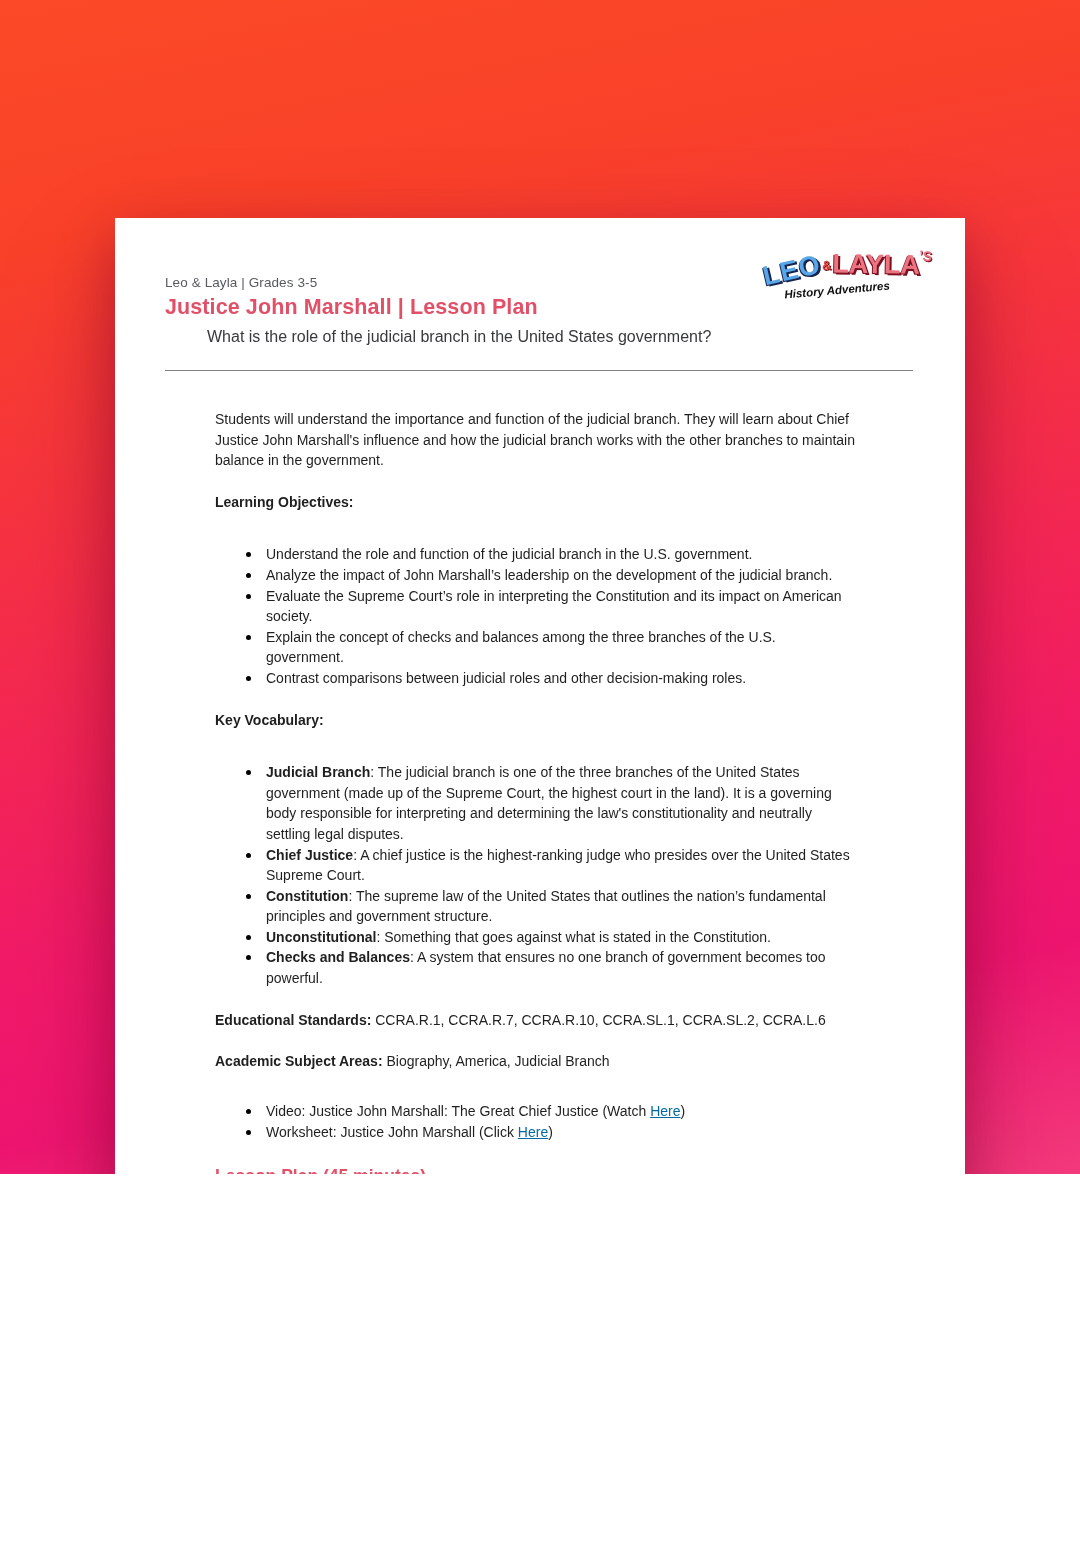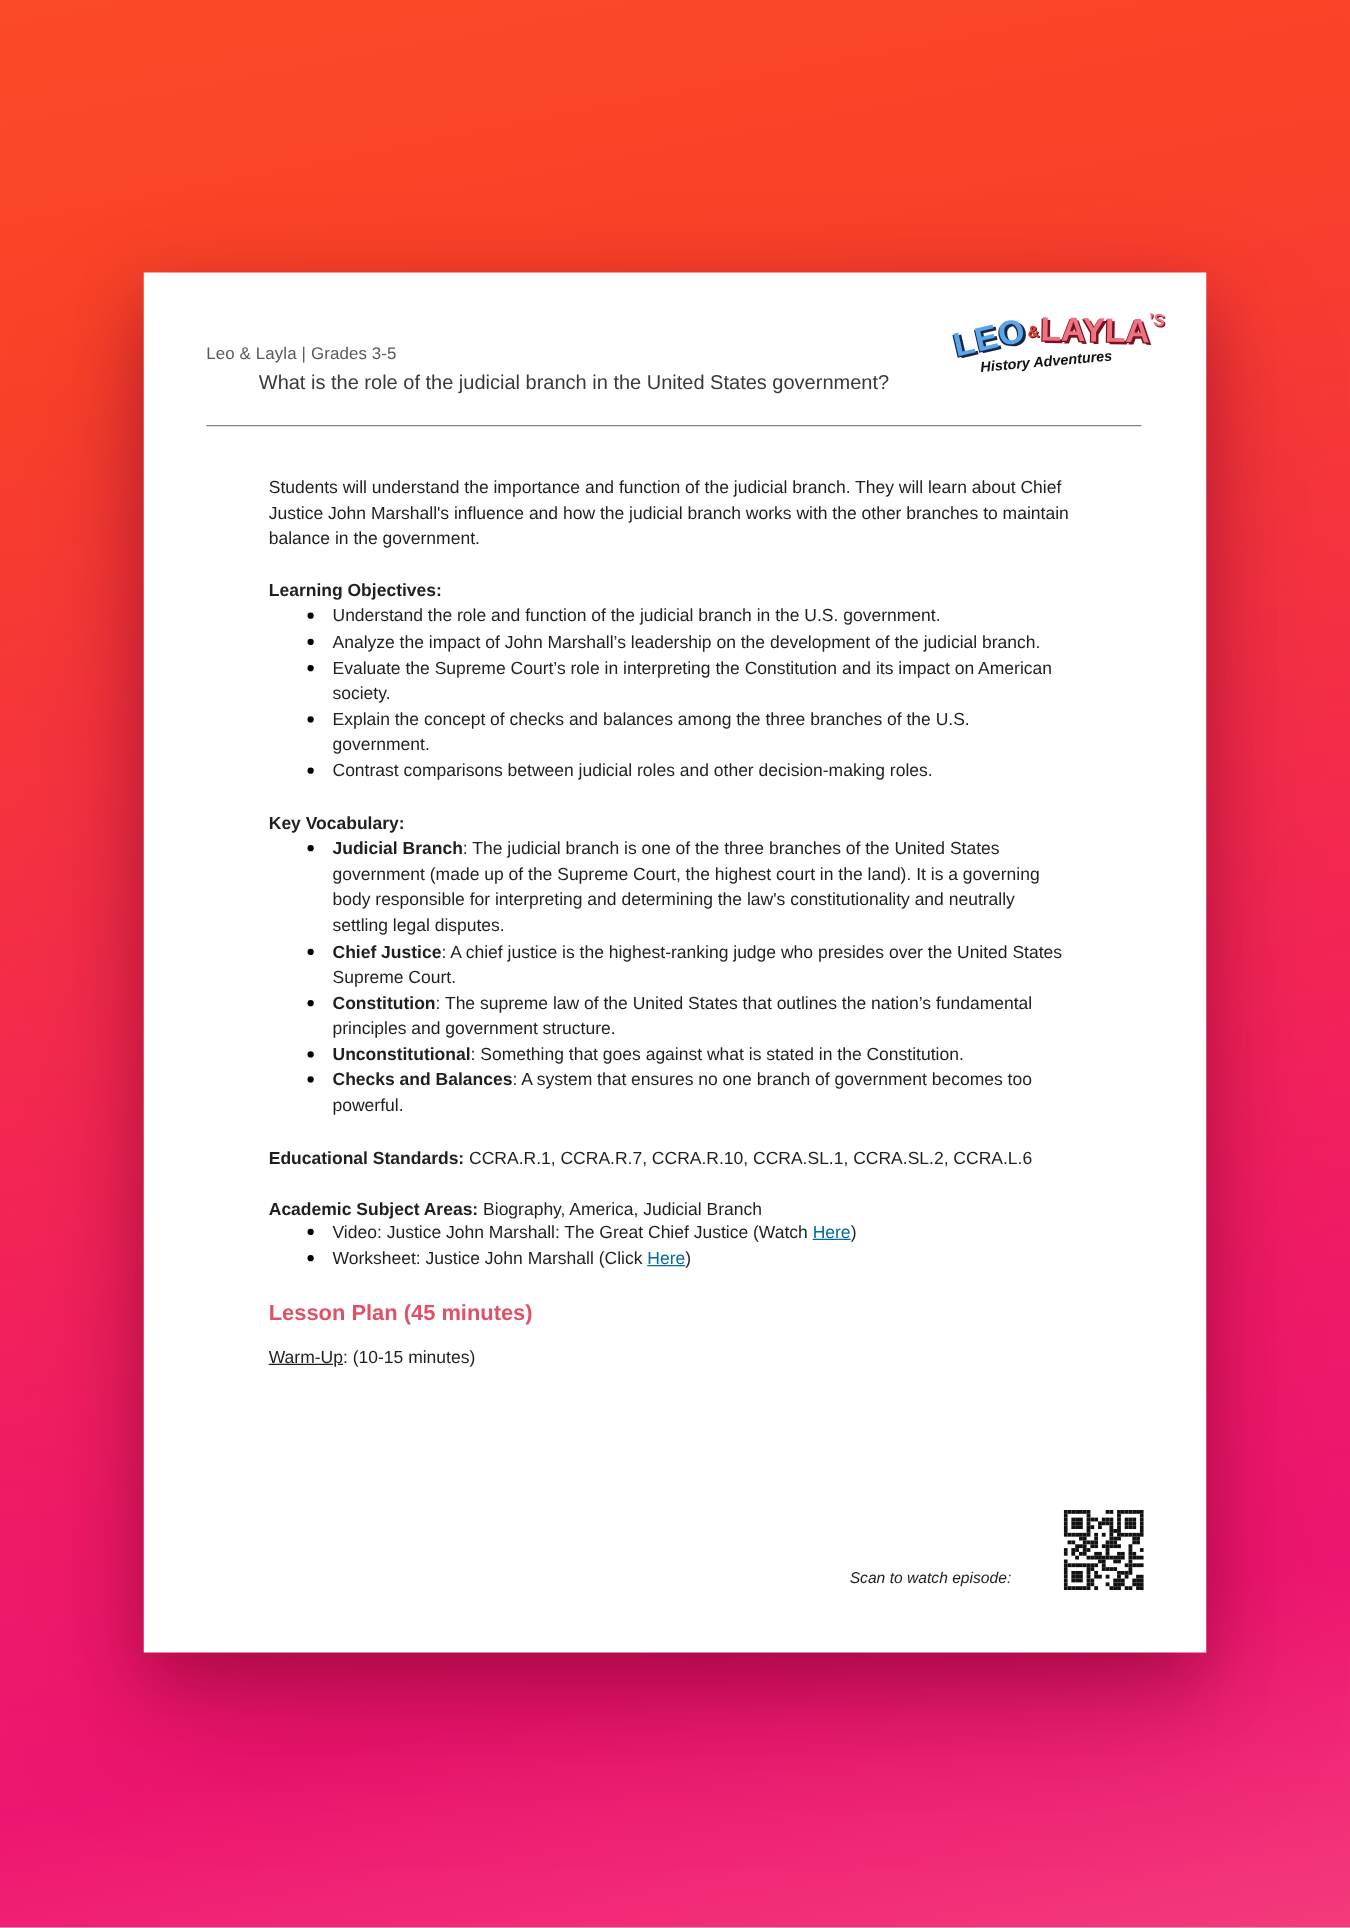--- a/index.html
+++ b/index.html
@@ -1,20 +1,20 @@
 <!DOCTYPE html>
 <html><head>
 <meta charset="utf-8">
 <style>
   * { margin:0; padding:0; box-sizing:border-box; }
   html,body { width:1080px; height:1542px; }
   body { font-family:"Liberation Sans", sans-serif; }
 
   .canvas {
-    position:relative; width:1080px; height:1542px; overflow:hidden;
+    position:relative; width:1080px; height:1174px; overflow:hidden;
     background:linear-gradient(169deg,
       #fb4a27 0%, #f94129 18%, #f6343e 36%,
       #f42655 54%, #f11a68 70%, #ee1570 83%, #f43a7c 100%);
   }
 
   .page {
     position:absolute; left:115px; top:218px; width:850px; height:1104px;
     background:#ffffff;
     box-shadow:0 22px 50px rgba(125,0,45,.45), 0 55px 110px rgba(125,0,45,.28);
     padding:57px 52px 0 50px;
@@ -39,21 +39,21 @@
     transform:rotate(5deg); text-shadow:2px 2px 0 #7a1020, -1px 1px 0 #7a1020; }
   .logo-apos { display:inline-block; color:#ec7380; font-size:14px;
     transform:translateY(-9px) rotate(10deg); text-shadow:1px 1px 0 #7a1020; }
   .logo-tagline { margin-top:3px; font-size:11.5px; font-weight:700; font-style:italic; color:#101010; transform:rotate(-1deg); }
 
   
   .doc-body { margin-left:50px; width:640px; font-size:14px; line-height:20.6px; }
   .intro { margin-top:38px; }
   .section-label { font-weight:700; }
   .block { margin-top:21px; }
-  ul { list-style:none; }
+  ul { list-style:none;margin-top:32px; }
   li { position:relative; margin-left:28px; padding-left:23px; }
   li::before { content:""; position:absolute; left:3px; top:8px; width:5px; height:5px; border-radius:50%; background:#000; }
   .clip-line { height:18px; overflow:hidden; }
 
   .pink-heading { margin-top:31px; font-size:17.5px; font-weight:700; color:#e25068; }
   .pink-heading.second { margin-top:24px; }
   .warmup { margin-top:14px; }
   .u { text-decoration:underline; }
   a.link, .link { color:#0369a1; text-decoration:underline; cursor:pointer; }
 
@@ -63,20 +63,21 @@
   .qr-svg { display:block; width:64px; height:64px; }
 </style>
 </head>
 <body>
 
 <div class="canvas">
   <div class="page">
 
     <div>
       <div class="eyebrow">Leo &amp; Layla | Grades 3-5</div>
+      <div class="title">Justice John Marshall | Lesson Plan</div>
       <div class="subtitle">What is the role of the judicial branch in the United States government?</div>
       <hr class="rule">
 
       <div class="logo">
         <div class="logo-top">
           <span class="logo-leo">LEO</span><span class="logo-amp">&amp;</span><span class="logo-layla">LAYLA</span><span class="logo-apos">’S</span>
         </div>
         <div class="logo-tagline">History Adventures</div>
       </div>
     </div>

